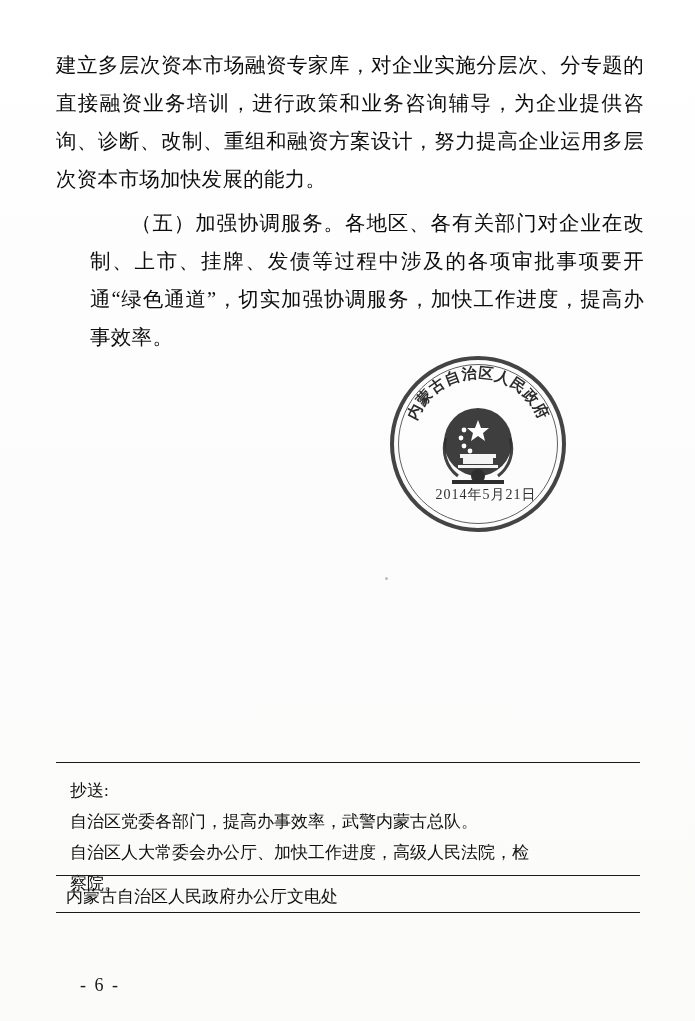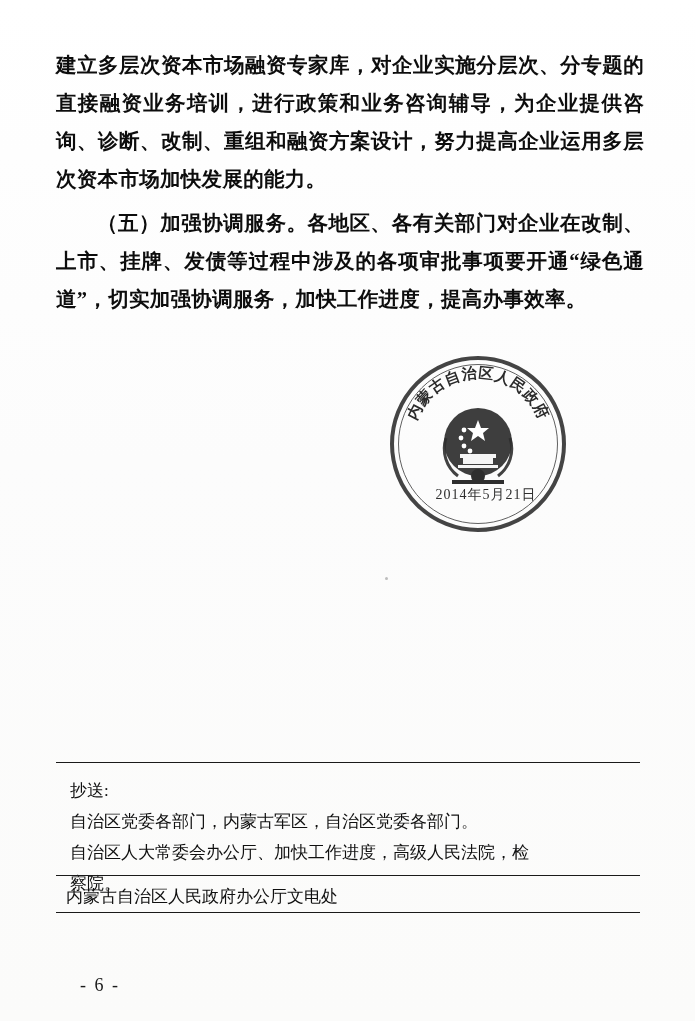--- a/index.html
+++ b/index.html
@@ -37,31 +37,31 @@
     position: absolute;
     left: 56px;
     top: 46px;
     width: 588px;
     font-size: 20.5px;
     line-height: 38px;
     letter-spacing: 0.3px;
     text-align: justify;
     text-justify: inter-ideograph;
     color: #0d0d0d;
-    font-weight: bold;
   }
 
   .para {
     margin: 0 0 0 0;
   }
   .para + .para {
     margin-top: 6px;
   }
   .indent {
     text-indent: 2em;
+    margin-left: 34px;
   }
 
   
   .seal-wrap {
     position: absolute;
     left: 390px;
     top: 356px;
     width: 176px;
     height: 176px;
   }
@@ -265,21 +265,21 @@
   <div class="seal-date">2014年5月21日</div>
 
   <div class="speck"></div>
 
   <div class="footer-rule-top"></div>
 
   <div class="footer-block">
     <div class="cc-row">
       <span class="cc-label">抄送:</span>
       <span class="cc-lines">
-        <span class="cc-line">自治区党委各部门，内蒙古军区，自治区党委各部门。</span>
+        <span class="cc-line">自治区党委各部门，提高办事效率，武警内蒙古总队。</span>
         <span class="cc-line">自治区人大常委会办公厅、加快工作进度，高级人民法院，检</span>
         <span class="cc-line">察院。</span>
       </span>
     </div>
   </div>
 
   <div class="footer-rule-mid"></div>
 
   <div class="imprint">
     <span class="imprint-left">内蒙古自治区人民政府办公厅文电处</span>

